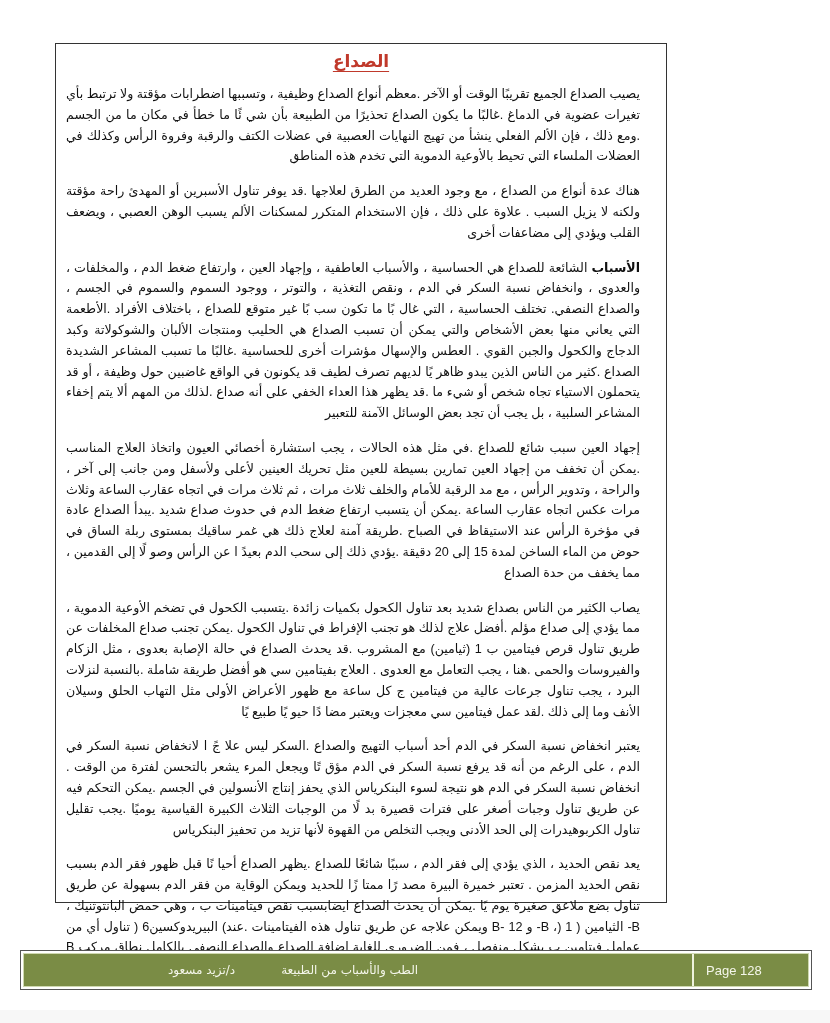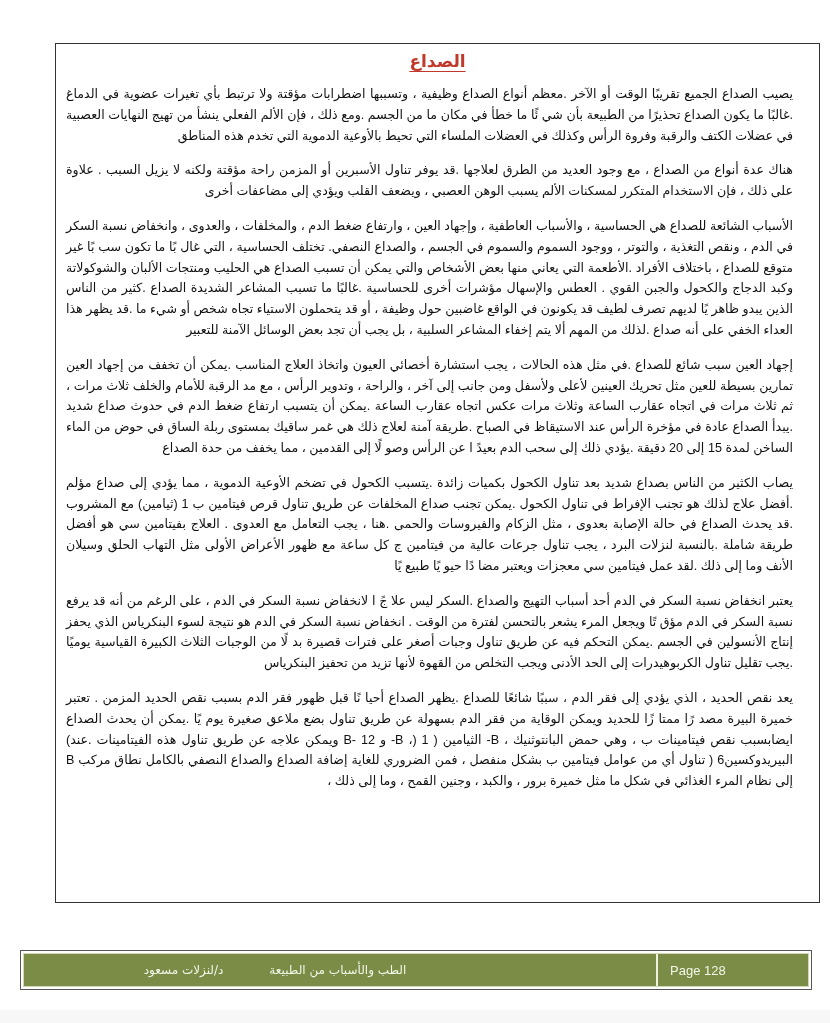--- a/index.html
+++ b/index.html
@@ -1,72 +1,72 @@
 <!DOCTYPE html>
 <html><head>
 <meta charset="utf-8">
 <style>
   html, body { margin: 0; padding: 0; }
   body {
     width: 830px; height: 1023px; background: #ffffff; position: relative; overflow: hidden;
     font-family: "Liberation Sans", "DejaVu Sans", sans-serif;
   }
   .page-frame {
-    position: absolute; left: 55px; top: 43px; width: 765px; height: 860px;
+    position: absolute; left: 55px; top: 43px; width: 612px; height: 860px;
     border: 1.5px solid #333; box-sizing: border-box; padding: 4px 10px 0 10px;
     direction: rtl; text-align: justify; color: #111;
   }
   .title {
     text-align: center; font-family: "DejaVu Sans", sans-serif; font-weight: bold;
     color: #c0392b; font-size: 17px; text-decoration: underline; text-underline-offset: 4px;
     margin: 2px 0 12px 0; line-height: 22px;
   }
   .para {
     font-size: 12.6px; line-height: 20.8px; margin: 0 16px 14px 0;
     text-align: justify; text-align-last: right;
   }
-  .para b { font-weight: normal; }
+  .para b { font-weight: bold; }
   .footer {
     position: absolute; left: 20px; top: 950px; width: 792px; height: 40px;
     border: 1.5px solid #555; box-sizing: border-box; padding: 2px; background: #fff;
   }
   .footer-inner {
     display: flex; width: 100%; height: 100%; background: #7a8c45;
     border: 1px solid #cfd8b0; box-sizing: border-box;
   }
   .footer-left {
     flex: 1; display: flex; align-items: center; justify-content: center;
     color: #f4f6ea; font-size: 12px; letter-spacing: 3px; direction: rtl;
     font-family: "DejaVu Sans", sans-serif; gap: 46px; padding-right: 130px;
     border-left: 0;
   }
   .footer-right {
-    width: 152px; border-left: 2px solid #eef2dc; display: flex; align-items: center;
+    width: 116px; border-left: 2px solid #eef2dc; display: flex; align-items: center;
     padding-left: 12px; color: #f4f6ea; font-size: 13px; box-sizing: border-box;
   }
   .bottom-strip { position: absolute; left: 0; top: 1010px; width: 830px; height: 13px; background: #f7f7f7; }
 </style>
 </head>
 <body>
 
 <div class="page-frame">
   <div class="title">الصداع</div>
 
   <p class="para">يصيب الصداع الجميع تقريبًا الوقت أو الآخر .معظم أنواع الصداع وظيفية ، وتسببها اضطرابات مؤقتة ولا ترتبط بأي تغيرات عضوية في الدماغ .غالبًا ما يكون الصداع تحذيرًا من الطبيعة بأن شي ئًا ما خطأ في مكان ما من الجسم .ومع ذلك ، فإن الألم الفعلي ينشأ من تهيج النهايات العصبية في عضلات الكتف والرقبة وفروة الرأس وكذلك في العضلات الملساء التي تحيط بالأوعية الدموية التي تخدم هذه المناطق</p>
-  <p class="para">هناك عدة أنواع من الصداع ، مع وجود العديد من الطرق لعلاجها .قد يوفر تناول الأسبرين أو المزمن راحة مؤقتة ولكنه لا يزيل السبب . علاوة على ذلك ، فإن الاستخدام المتكرر لمسكنات الألم يسبب الوهن العصبي ، ويضعف القلب ويؤدي إلى مضاعفات أخرى</p>
+  <p class="para">هناك عدة أنواع من الصداع ، مع وجود العديد من الطرق لعلاجها .قد يوفر تناول الأسبرين أو المهدئ راحة مؤقتة ولكنه لا يزيل السبب . علاوة على ذلك ، فإن الاستخدام المتكرر لمسكنات الألم يسبب الوهن العصبي ، ويضعف القلب ويؤدي إلى مضاعفات أخرى</p>
   <p class="para"><b>الأسباب</b> <span>الشائعة للصداع هي الحساسية ، والأسباب العاطفية ، وإجهاد العين ، وارتفاع ضغط الدم ، والمخلفات ، والعدوى ، وانخفاض نسبة السكر في الدم ، ونقص التغذية ، والتوتر ، ووجود السموم والسموم في الجسم ، والصداع النصفي. تختلف الحساسية ، التي غال بًا ما تكون سب بًا غير متوقع للصداع ، باختلاف الأفراد .الأطعمة التي يعاني منها بعض الأشخاص والتي يمكن أن تسبب الصداع هي الحليب ومنتجات الألبان والشوكولاتة وكبد الدجاج والكحول والجبن القوي . العطس والإسهال مؤشرات أخرى للحساسية .غالبًا ما تسبب المشاعر الشديدة الصداع .كثير من الناس الذين يبدو ظاهر يًا لديهم تصرف لطيف قد يكونون في الواقع غاضبين حول وظيفة ، أو قد يتحملون الاستياء تجاه شخص أو شيء ما .قد يظهر هذا العداء الخفي على أنه صداع .لذلك من المهم ألا يتم إخفاء المشاعر السلبية ، بل يجب أن تجد بعض الوسائل الآمنة للتعبير</span></p>
   <p class="para">إجهاد العين سبب شائع للصداع .في مثل هذه الحالات ، يجب استشارة أخصائي العيون واتخاذ العلاج المناسب .يمكن أن تخفف من إجهاد العين تمارين بسيطة للعين مثل تحريك العينين لأعلى ولأسفل ومن جانب إلى آخر ، والراحة ، وتدوير الرأس ، مع مد الرقبة للأمام والخلف ثلاث مرات ، ثم ثلاث مرات في اتجاه عقارب الساعة وثلاث مرات عكس اتجاه عقارب الساعة .يمكن أن يتسبب ارتفاع ضغط الدم في حدوث صداع شديد .يبدأ الصداع عادة في مؤخرة الرأس عند الاستيقاظ في الصباح .طريقة آمنة لعلاج ذلك هي غمر ساقيك بمستوى ربلة الساق في حوض من الماء الساخن لمدة 15 إلى 20 دقيقة .يؤدي ذلك إلى سحب الدم بعيدً ا عن الرأس وصو لًا إلى القدمين ، مما يخفف من حدة الصداع</p>
   <p class="para">يصاب الكثير من الناس بصداع شديد بعد تناول الكحول بكميات زائدة .يتسبب الكحول في تضخم الأوعية الدموية ، مما يؤدي إلى صداع مؤلم .أفضل علاج لذلك هو تجنب الإفراط في تناول الكحول .يمكن تجنب صداع المخلفات عن طريق تناول قرص فيتامين ب 1 (ثيامين) مع المشروب .قد يحدث الصداع في حالة الإصابة بعدوى ، مثل الزكام والفيروسات والحمى .هنا ، يجب التعامل مع العدوى . العلاج بفيتامين سي هو أفضل طريقة شاملة .بالنسبة لنزلات البرد ، يجب تناول جرعات عالية من فيتامين ج كل ساعة مع ظهور الأعراض الأولى مثل التهاب الحلق وسيلان الأنف وما إلى ذلك .لقد عمل فيتامين سي معجزات ويعتبر مضا دًا حيو يًا طبيع يًا</p>
   <p class="para">يعتبر انخفاض نسبة السكر في الدم أحد أسباب التهيج والصداع .السكر ليس علا جً ا لانخفاض نسبة السكر في الدم ، على الرغم من أنه قد يرفع نسبة السكر في الدم مؤق تًا ويجعل المرء يشعر بالتحسن لفترة من الوقت . انخفاض نسبة السكر في الدم هو نتيجة لسوء البنكرياس الذي يحفز إنتاج الأنسولين في الجسم .يمكن التحكم فيه عن طريق تناول وجبات أصغر على فترات قصيرة بد لًا من الوجبات الثلاث الكبيرة القياسية يوميًا .يجب تقليل تناول الكربوهيدرات إلى الحد الأدنى ويجب التخلص من القهوة لأنها تزيد من تحفيز البنكرياس</p>
   <p class="para">يعد نقص الحديد ، الذي يؤدي إلى فقر الدم ، سببًا شائعًا للصداع .يظهر الصداع أحيا نًا قبل ظهور فقر الدم بسبب نقص الحديد المزمن . تعتبر خميرة البيرة مصد رًا ممتا زًا للحديد ويمكن الوقاية من فقر الدم بسهولة عن طريق تناول بضع ملاعق صغيرة يوم يًا .يمكن أن يحدث الصداع ايضابسبب نقص فيتامينات ب ، وهي حمض البانتوثنيك ، B- الثيامين ( 1 (، B- و B- 12 ويمكن علاجه عن طريق تناول هذه الفيتامينات .عند) البيريدوكسين6 ( تناول أي من عوامل فيتامين ب بشكل منفصل ، فمن الضروري للغاية إضافة الصداع والصداع النصفي بالكامل نطاق مركب B إلى نظام المرء الغذائي في شكل ما مثل خميرة برور ، والكبد ، وجنين القمح ، وما إلى ذلك ،</p>
 </div>
 
 <div class="footer">
   <div class="footer-inner">
     <div class="footer-left">
       <span>الطب والأسباب من الطبيعة</span>
-      <span>د/لنزلات مسعود</span>
+      <span>د/تزيد مسعود</span>
     </div>
     <div class="footer-right">Page 128</div>
   </div>
 </div>
 
 <div class="bottom-strip"></div>
 
 </body></html>

